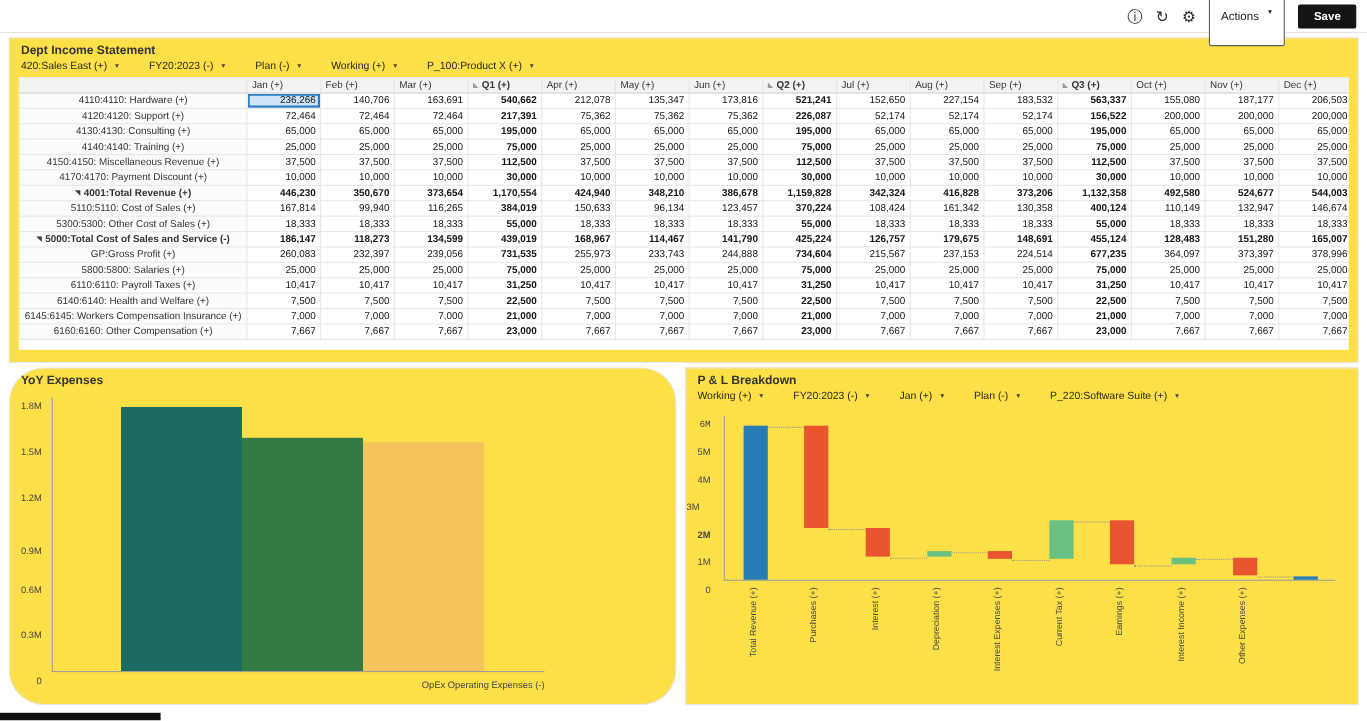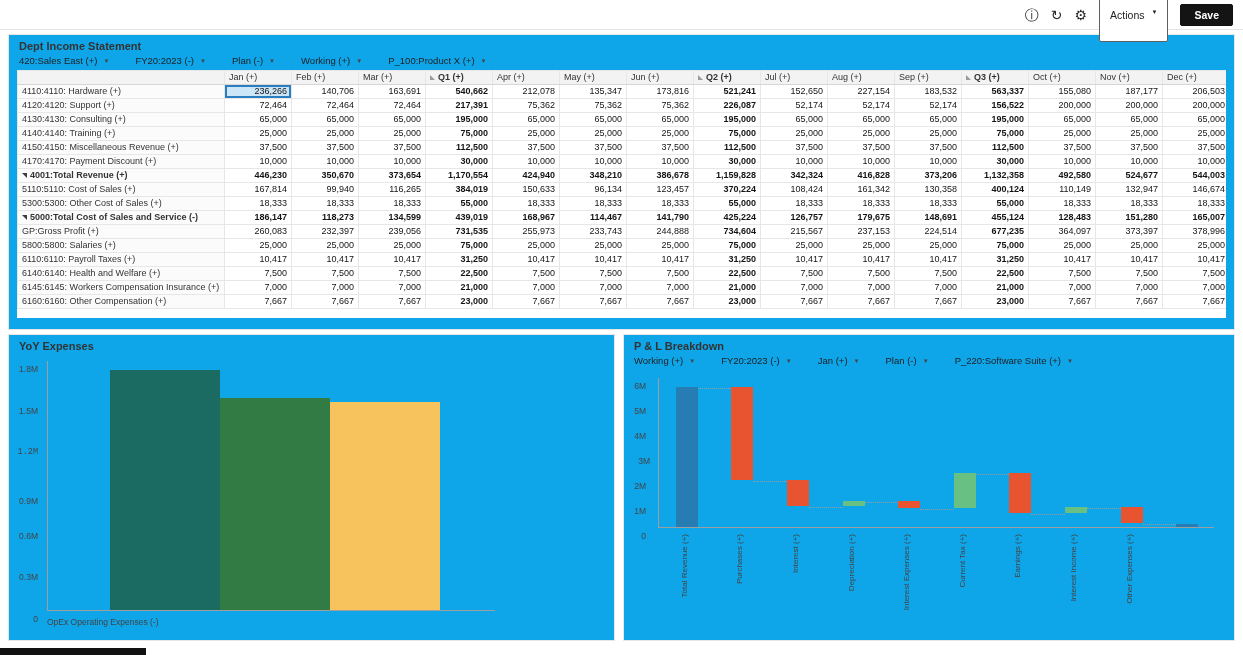--- a/index.html
+++ b/index.html
@@ -17,63 +17,63 @@
   .btn-actions {
     display:flex; gap:7px; border:1px solid #5f5f5f; border-radius:2px;
     background:#fff; font-size:10.5px; font-weight:400; color:#222; padding:20px 10px; cursor:pointer;
   }
   .btn-actions .caret { font-size:6px; color:#222; }
   .btn-save {
     border:1px solid #111; border-radius:2px; background:#141414; color:#fff;
     font-size:10.5px; font-weight:700; padding:4px 13px; cursor:pointer;
   }
   
-  .panel { background:#0ea5e9; border:1px solid #e6e6e6; }
+  .panel { background:#fde047; border:1px solid #e6e6e6; }
   .panel-title { font-size:11px; font-weight:600; color:#333; padding:5px 10px 1px; }
   .pov-row { display:flex; align-items:center; gap:26px; padding:2px 10px 4px; }
   .pov-item { display:flex; align-items:center; gap:6px; font-size:9.5px; color:#1f1f1f; cursor:pointer; white-space:nowrap; }
   .pov-item .caret { font-size:6px; color:#444; }
   
   .grid-panel { margin:4px 8px 4px; height:296px; overflow:hidden; }
   .grid-wrap { margin:0 8px; height:248px; overflow:hidden;
                background:linear-gradient(#f3f3f3 0 16px,#fff 16px); }
   table.grid { border-collapse:collapse; table-layout:fixed; width:1212px; font-size:9px; }
   table.grid th, table.grid td {
     border:1px solid #e7e7e7; padding:1px 4px; height:13px; line-height:11px;
     white-space:nowrap; overflow:hidden;
   }
   table.grid thead th {
     background:#f3f3f3; font-weight:400; text-align:left; color:#333;
     border-bottom:1px solid #d6d6d6;
   }
   table.grid thead th.q { font-weight:700; }
   .qtri { display:inline-block; width:0; height:0; border-bottom:5px solid #9a9a9a;
           border-right:5px solid transparent; margin-right:3px; vertical-align:baseline; }
-  td.rowhdr { text-align:left; background:#fbfbfb; color:#333; padding-right:5px; }
+  td.rowhdr { text-align:center; background:#fbfbfb; color:#333; padding-right:5px; }
   td.cell { text-align:right; color:#141414; background:#fff; }
   td.cell.q { font-weight:700; }
   tr.total-row td { font-weight:700; }
   .rtri { display:inline-block; width:0; height:0; border-top:5px solid #3c3c3c;
           border-left:5px solid transparent; margin-right:3px; }
   td.selected { background:#cde6f7 !important; box-shadow:inset 0 0 0 2px #2c7cc0; }
   
   .charts-row { display:flex; gap:8px; margin:0 8px; }
-  .chart-panel-left { width:607px; height:307px; position:relative; }
+  .chart-panel-left { width:607px; height:307px; position:relative;border-radius:32px; }
   .chart-panel-right { flex:1; height:307px; position:relative; }
   
   .yoy-chart { position:relative; height:280px; }
   #yoy-yaxis { position:absolute; left:0; top:8px; width:32px; height:250px; }
   .ytick { position:absolute; right:3px; font-size:8.5px; color:#444; }
   #yoy-plot { position:absolute; left:38px; top:8px; width:448px; height:250px;
               border-left:1px solid #9e9e9e; border-bottom:1px solid #9e9e9e; }
   .bar { position:absolute; bottom:0; }
   #yoy-legend { position:absolute; left:492px; top:100px; }
   .legend-entry { display:flex; align-items:center; gap:5px; font-size:8.5px; color:#333; margin:3px 0; white-space:nowrap; }
   .sq { width:8px; height:8px; display:inline-block; flex:none; }
-  .x-axis-title { position:absolute; left:38px; width:448px; top:264px; text-align:left; font-size:8.5px; color:#444; }
+  .x-axis-title { position:absolute; left:38px; width:448px; top:264px; text-align:right; font-size:8.5px; color:#444; }
   
   .pl-chart { position:relative; height:262px; }
   #pl-yaxis { position:absolute; left:0; top:8px; width:28px; height:150px; }
   #pl-plot { position:absolute; left:34px; top:8px; width:556px; height:150px;
              border-left:1px solid #9e9e9e; border-bottom:1px solid #9e9e9e; }
   #pl-xlabels { position:absolute; left:34px; top:162px; width:556px; height:98px; }
   .connector { position:absolute; border-top:1px dotted #9a9a9a; height:0; }
   .wbar { position:absolute; }
   .wlabel { position:absolute; top:2px; writing-mode:vertical-rl; transform:rotate(180deg);
             font-size:8px; color:#444; white-space:nowrap; }
@@ -454,21 +454,21 @@
 
 <div class="charts-row">
   <section class="panel chart-panel-left">
     <div class="panel-title">YoY Expenses</div>
     <div class="yoy-chart">
       <div id="yoy-yaxis">
           <div class="ytick" style="top: 253px;">0</div>
           <div class="ytick" style="top: 211.333px;">0.3M</div>
           <div class="ytick" style="top: 169.667px;">0.6M</div>
           <div class="ytick" style="top: 135px;">0.9M</div>
-          <div class="ytick" style="top: 86.3333px; font-family: Liberation Mono, monospace;">1.2M</div>
+          <div class="ytick" style="top: 86.3333px;">1.2M</div>
           <div class="ytick" style="top: 44.6667px;">1.5M</div>
           <div class="ytick" style="top: 3px;">1.8M</div>
         </div>
       <div id="yoy-plot">
           <div class="bar" style="left: 62px; width: 110px; height: 240.278px; background: rgb(28, 107, 99);"></div>
           <div class="bar" style="left: 172px; width: 110px; height: 212.5px; background: rgb(51, 123, 68);"></div>
           <div class="bar" style="left: 282px; width: 110px; height: 208.333px; background: rgb(246, 195, 93);"></div>
         </div>
       <div class="x-axis-title">OpEx Operating Expenses (-)</div>
     </div>
@@ -495,25 +495,25 @@
         </div>
         <div class="pov-item">
           <span>P_220:Software Suite (+)</span>
           <span class="caret">▼</span>
         </div>
       </div>
     <div class="pl-chart">
       <div id="pl-yaxis">
           <div class="ytick" style="top: 153px; right: 6px;">0</div>
           <div class="ytick" style="top: 128px; right: 6px;">1M</div>
-          <div class="ytick" style="top: 103px; right: 6px;">2M</div>
-          <div class="ytick" style="top: 78px; right: 2px; text-align: right;">3M</div>
+          <div class="ytick" style="top: 103px; right: 6px; font-weight: bold;">2M</div>
+          <div class="ytick" style="top: 78px; right: 16px; text-align: right;">3M</div>
           <div class="ytick" style="top: 53px; right: 6px;">4M</div>
           <div class="ytick" style="top: 28px; right: 6px;">5M</div>
-          <div class="ytick" style="top: 3px; right: 6px;">6M</div>
+          <div class="ytick" style="top: 3px; right: 6px; font-family: Liberation Mono, monospace;">6M</div>
         </div>
       <div id="pl-plot">
           <div class="connector" style="left: 38.8px; width: 33.6px; top: 10px;"></div>
           <div class="connector" style="left: 94.4px; width: 33.6px; top: 102.5px;"></div>
           <div class="connector" style="left: 150px; width: 33.6px; top: 128.75px;"></div>
           <div class="connector" style="left: 205.6px; width: 33.6px; top: 124.25px;"></div>
           <div class="connector" style="left: 261.2px; width: 33.6px; top: 130.5px;"></div>
           <div class="connector" style="left: 316.8px; width: 33.6px; top: 96.25px;"></div>
           <div class="connector" style="left: 372.4px; width: 33.6px; top: 135.5px;"></div>
           <div class="connector" style="left: 428px; width: 33.6px; top: 130px;"></div>

